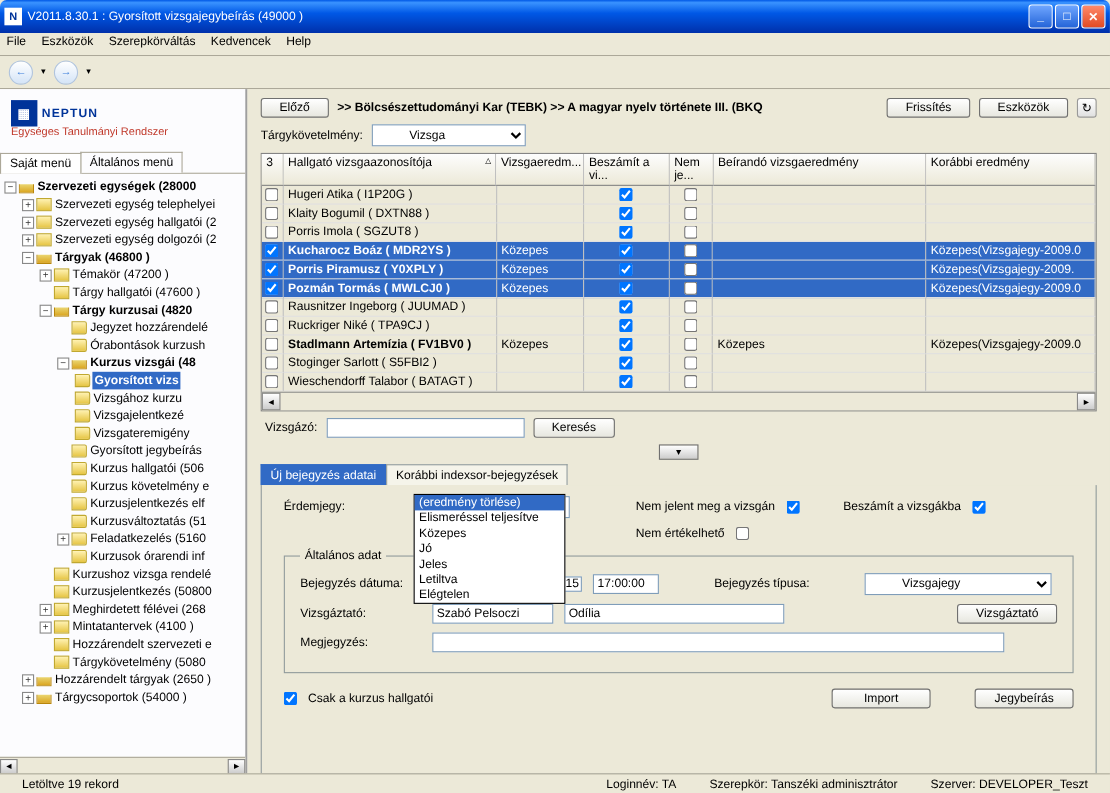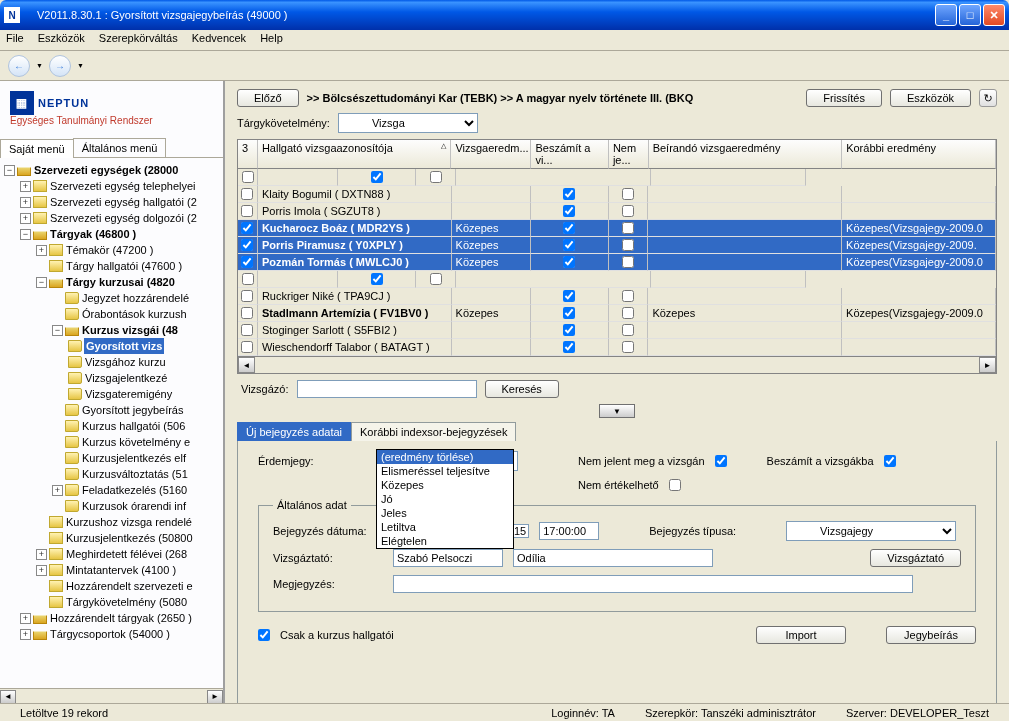--- a/index.html
+++ b/index.html
@@ -1,19 +1,19 @@
 <!DOCTYPE html>
 <html><head>
 <meta charset="utf-8">
 <style>
 *{box-sizing:border-box;margin:0;padding:0;font-family:Tahoma,Arial,sans-serif;font-size:11px;}
 body{background:#ece9d8;width:1009px;height:721px;overflow:hidden;position:relative;}
 .titlebar{height:30px;background:linear-gradient(to bottom,#0058e6 0%,#3a93ff 8%,#0058e6 40%,#0030aa 100%);display:flex;align-items:center;padding:0 4px;color:#fff;font-size:12px;border-radius:6px 6px 0 0;}
 .titlebar .ticon{width:16px;height:16px;background:#fff;margin-right:5px;display:flex;align-items:center;justify-content:center;color:#003399;font-weight:bold;font-size:10px;}
-.titlebar .ttext{flex:1;margin-left:12px;}
+.titlebar .ttext{flex:1;}
 .winbtns{display:flex;gap:2px;}
 .winbtn{width:22px;height:22px;border:1px solid #fff;border-radius:3px;display:flex;align-items:center;justify-content:center;color:#fff;font-weight:bold;}
 .min,.max{background:linear-gradient(to bottom,#6fa6ff,#2464d8);}
 .close{background:linear-gradient(to bottom,#ff8a6b,#e14a23);}
 .menubar{height:21px;background:#ece9d8;padding:2px 6px;display:flex;gap:14px;border-bottom:1px solid #aca899;}
 .menubar span{cursor:default;}
 .navbar{height:30px;background:#ece9d8;display:flex;align-items:center;padding:0 8px;border-bottom:1px solid #aca899;gap:6px;}
 .navbtn{width:22px;height:22px;border:1px solid #b0c4de;border-radius:50%;display:flex;align-items:center;justify-content:center;background:linear-gradient(#fff,#d4e4f7);color:#3a7edb;font-size:10px;}
 .layout{display:flex;height:calc(100% - 30px - 20px - 30px - 18px);}
 .sidebar{width:225px;background:#fcfcfe;border-right:2px solid #9f9f9f;display:flex;flex-direction:column;}
@@ -313,20 +313,21 @@
     <div class="gh c3">Beszámít a vi...</div>
     <div class="gh c4">Nem je...</div>
     <div class="gh c5">Beírandó vizsgaeredmény</div>
     <div class="gh c6">Korábbi eredmény</div>
    </div>
    <div class="gbody" id="gbody">
           <div class="gr">
             <div class="gc c0">
               <input type="checkbox" style="">
             </div>
+            <div class="gc c1 first">Hugeri Atika ( I1P20G )</div>
             <div class="gc c2"></div>
             <div class="gc c3">
               <input type="checkbox" checked="" style="">
             </div>
             <div class="gc c4">
               <input type="checkbox" style="">
             </div>
             <div class="gc c5"></div>
             <div class="gc c6"></div>
           </div>
@@ -402,20 +403,21 @@
             <div class="gc c4">
               <input type="checkbox" style="">
             </div>
             <div class="gc c5"></div>
             <div class="gc c6">Közepes(Vizsgajegy-2009.0</div>
           </div>
           <div class="gr">
             <div class="gc c0">
               <input type="checkbox" style="">
             </div>
+            <div class="gc c1 first">Rausnitzer Ingeborg ( JUUMAD )</div>
             <div class="gc c2"></div>
             <div class="gc c3">
               <input type="checkbox" checked="" style="">
             </div>
             <div class="gc c4">
               <input type="checkbox" style="">
             </div>
             <div class="gc c5"></div>
             <div class="gc c6"></div>
           </div>

